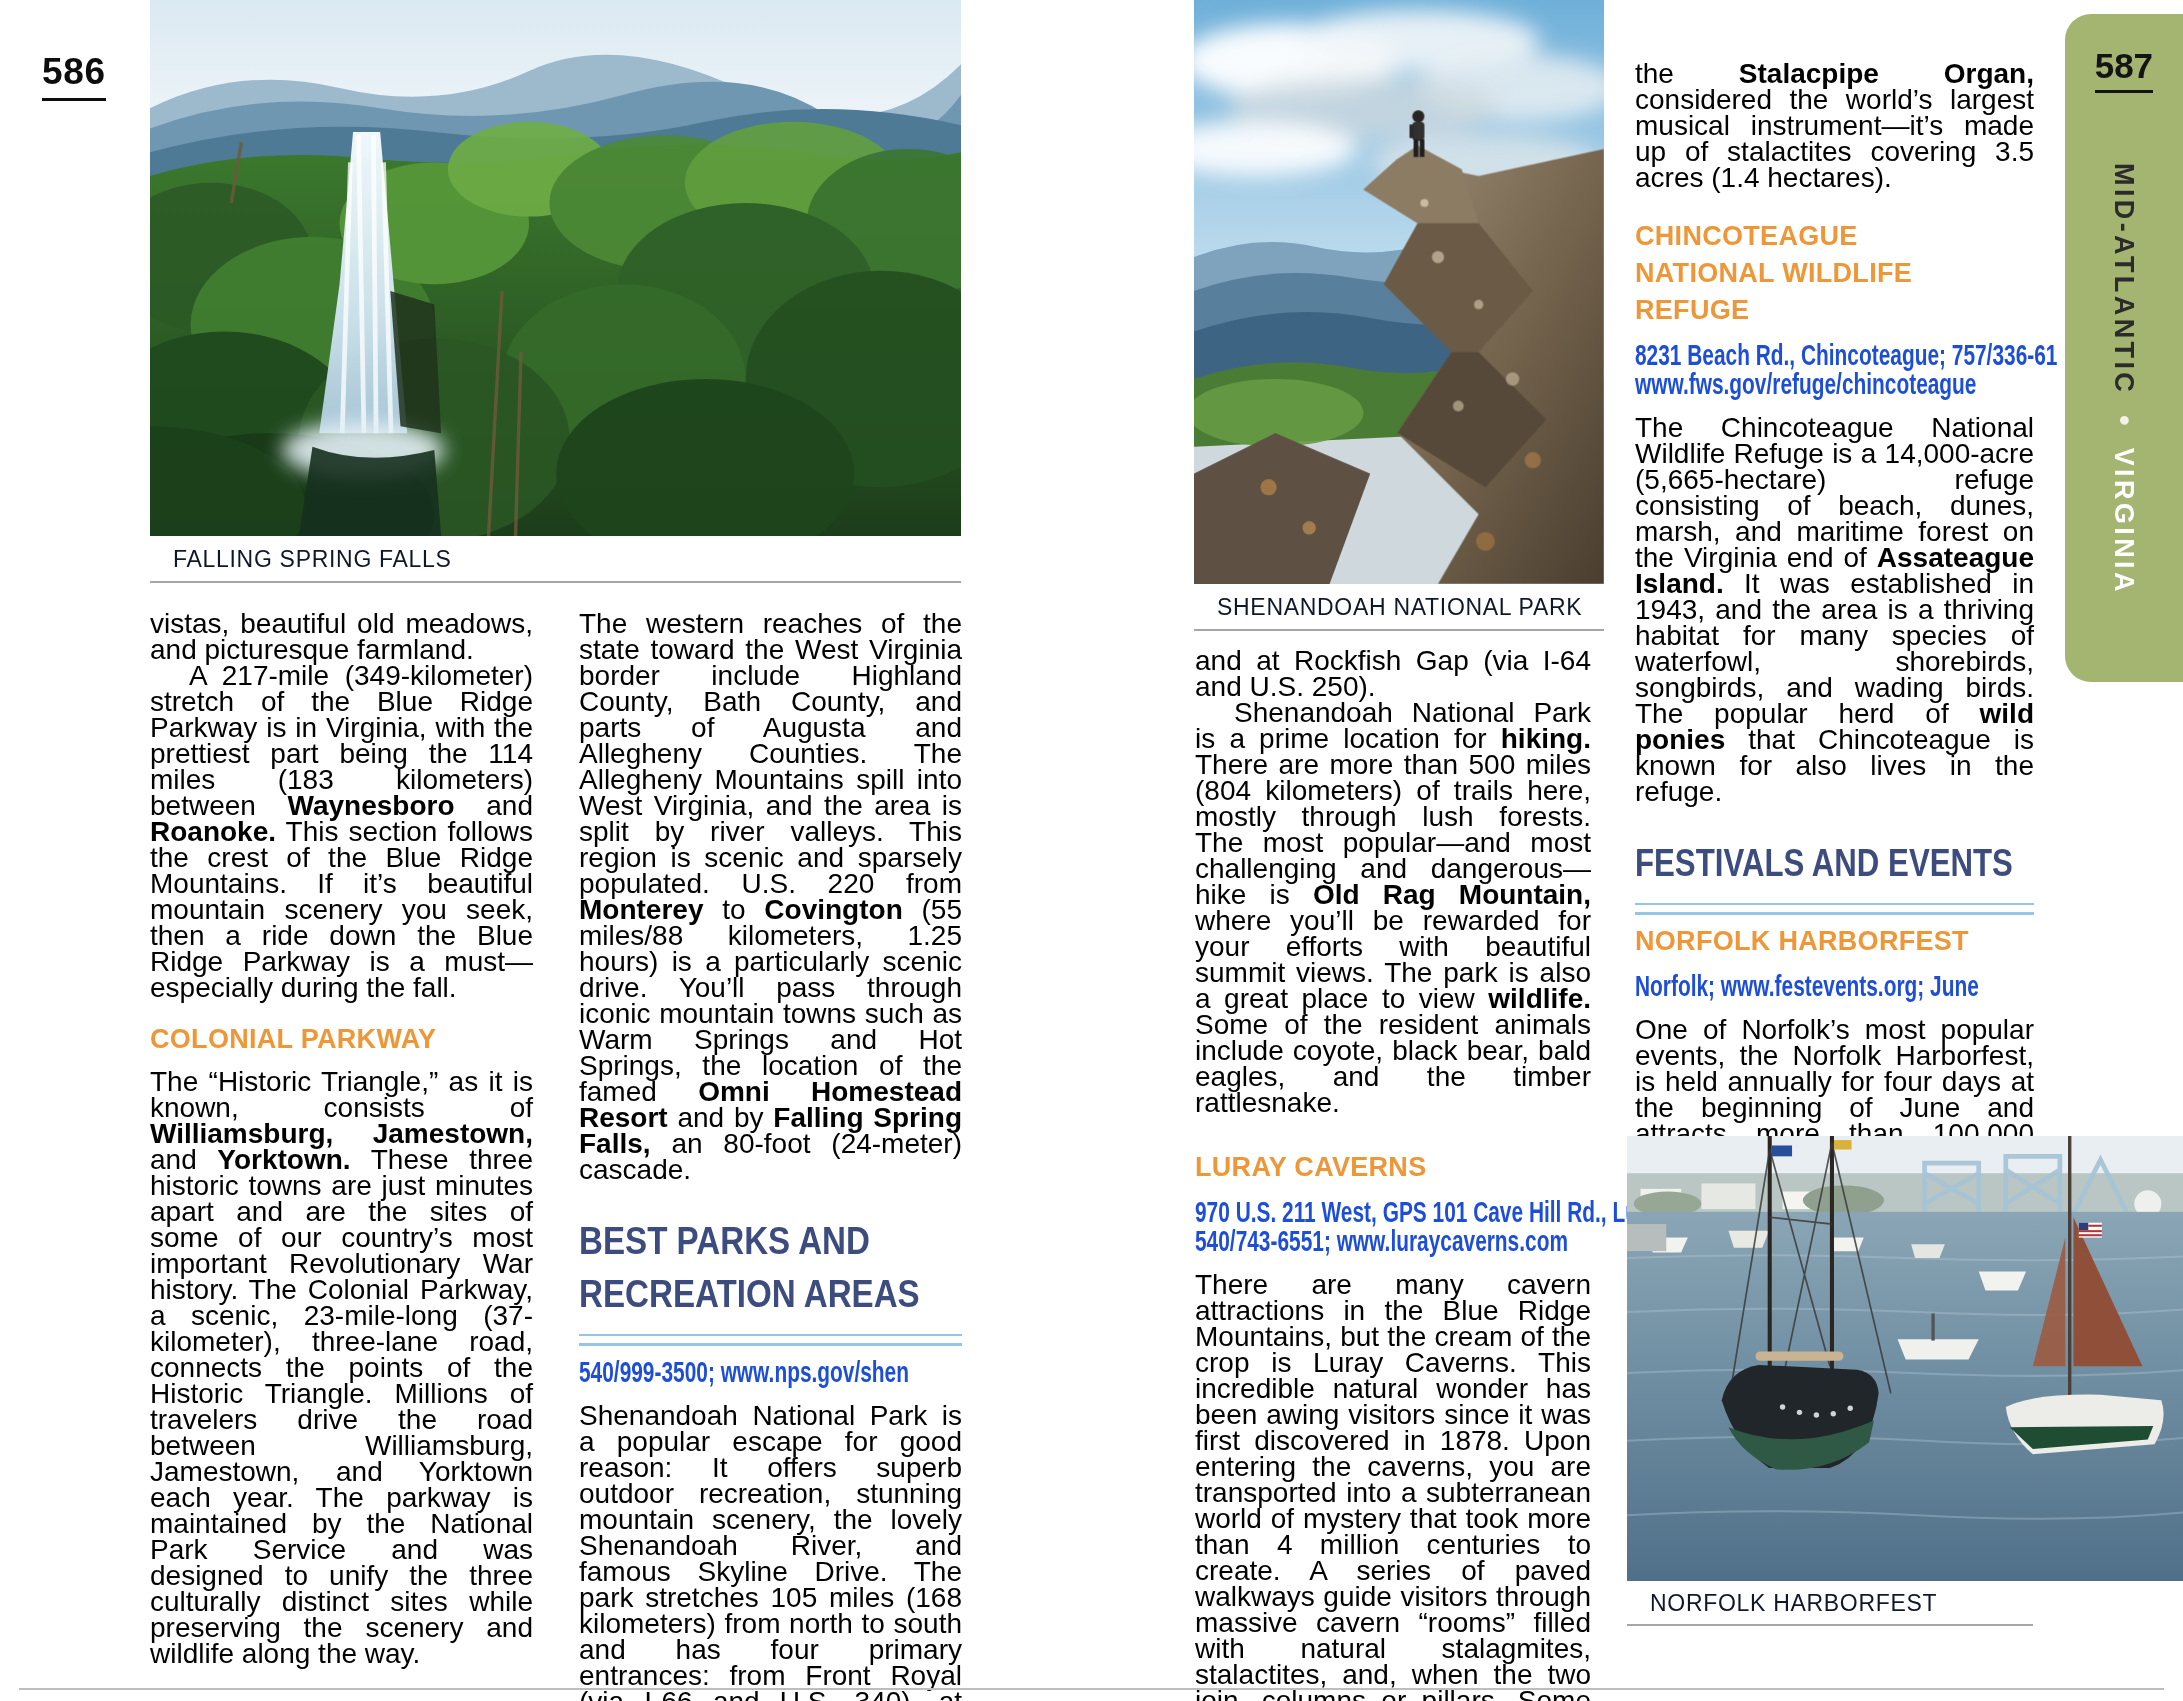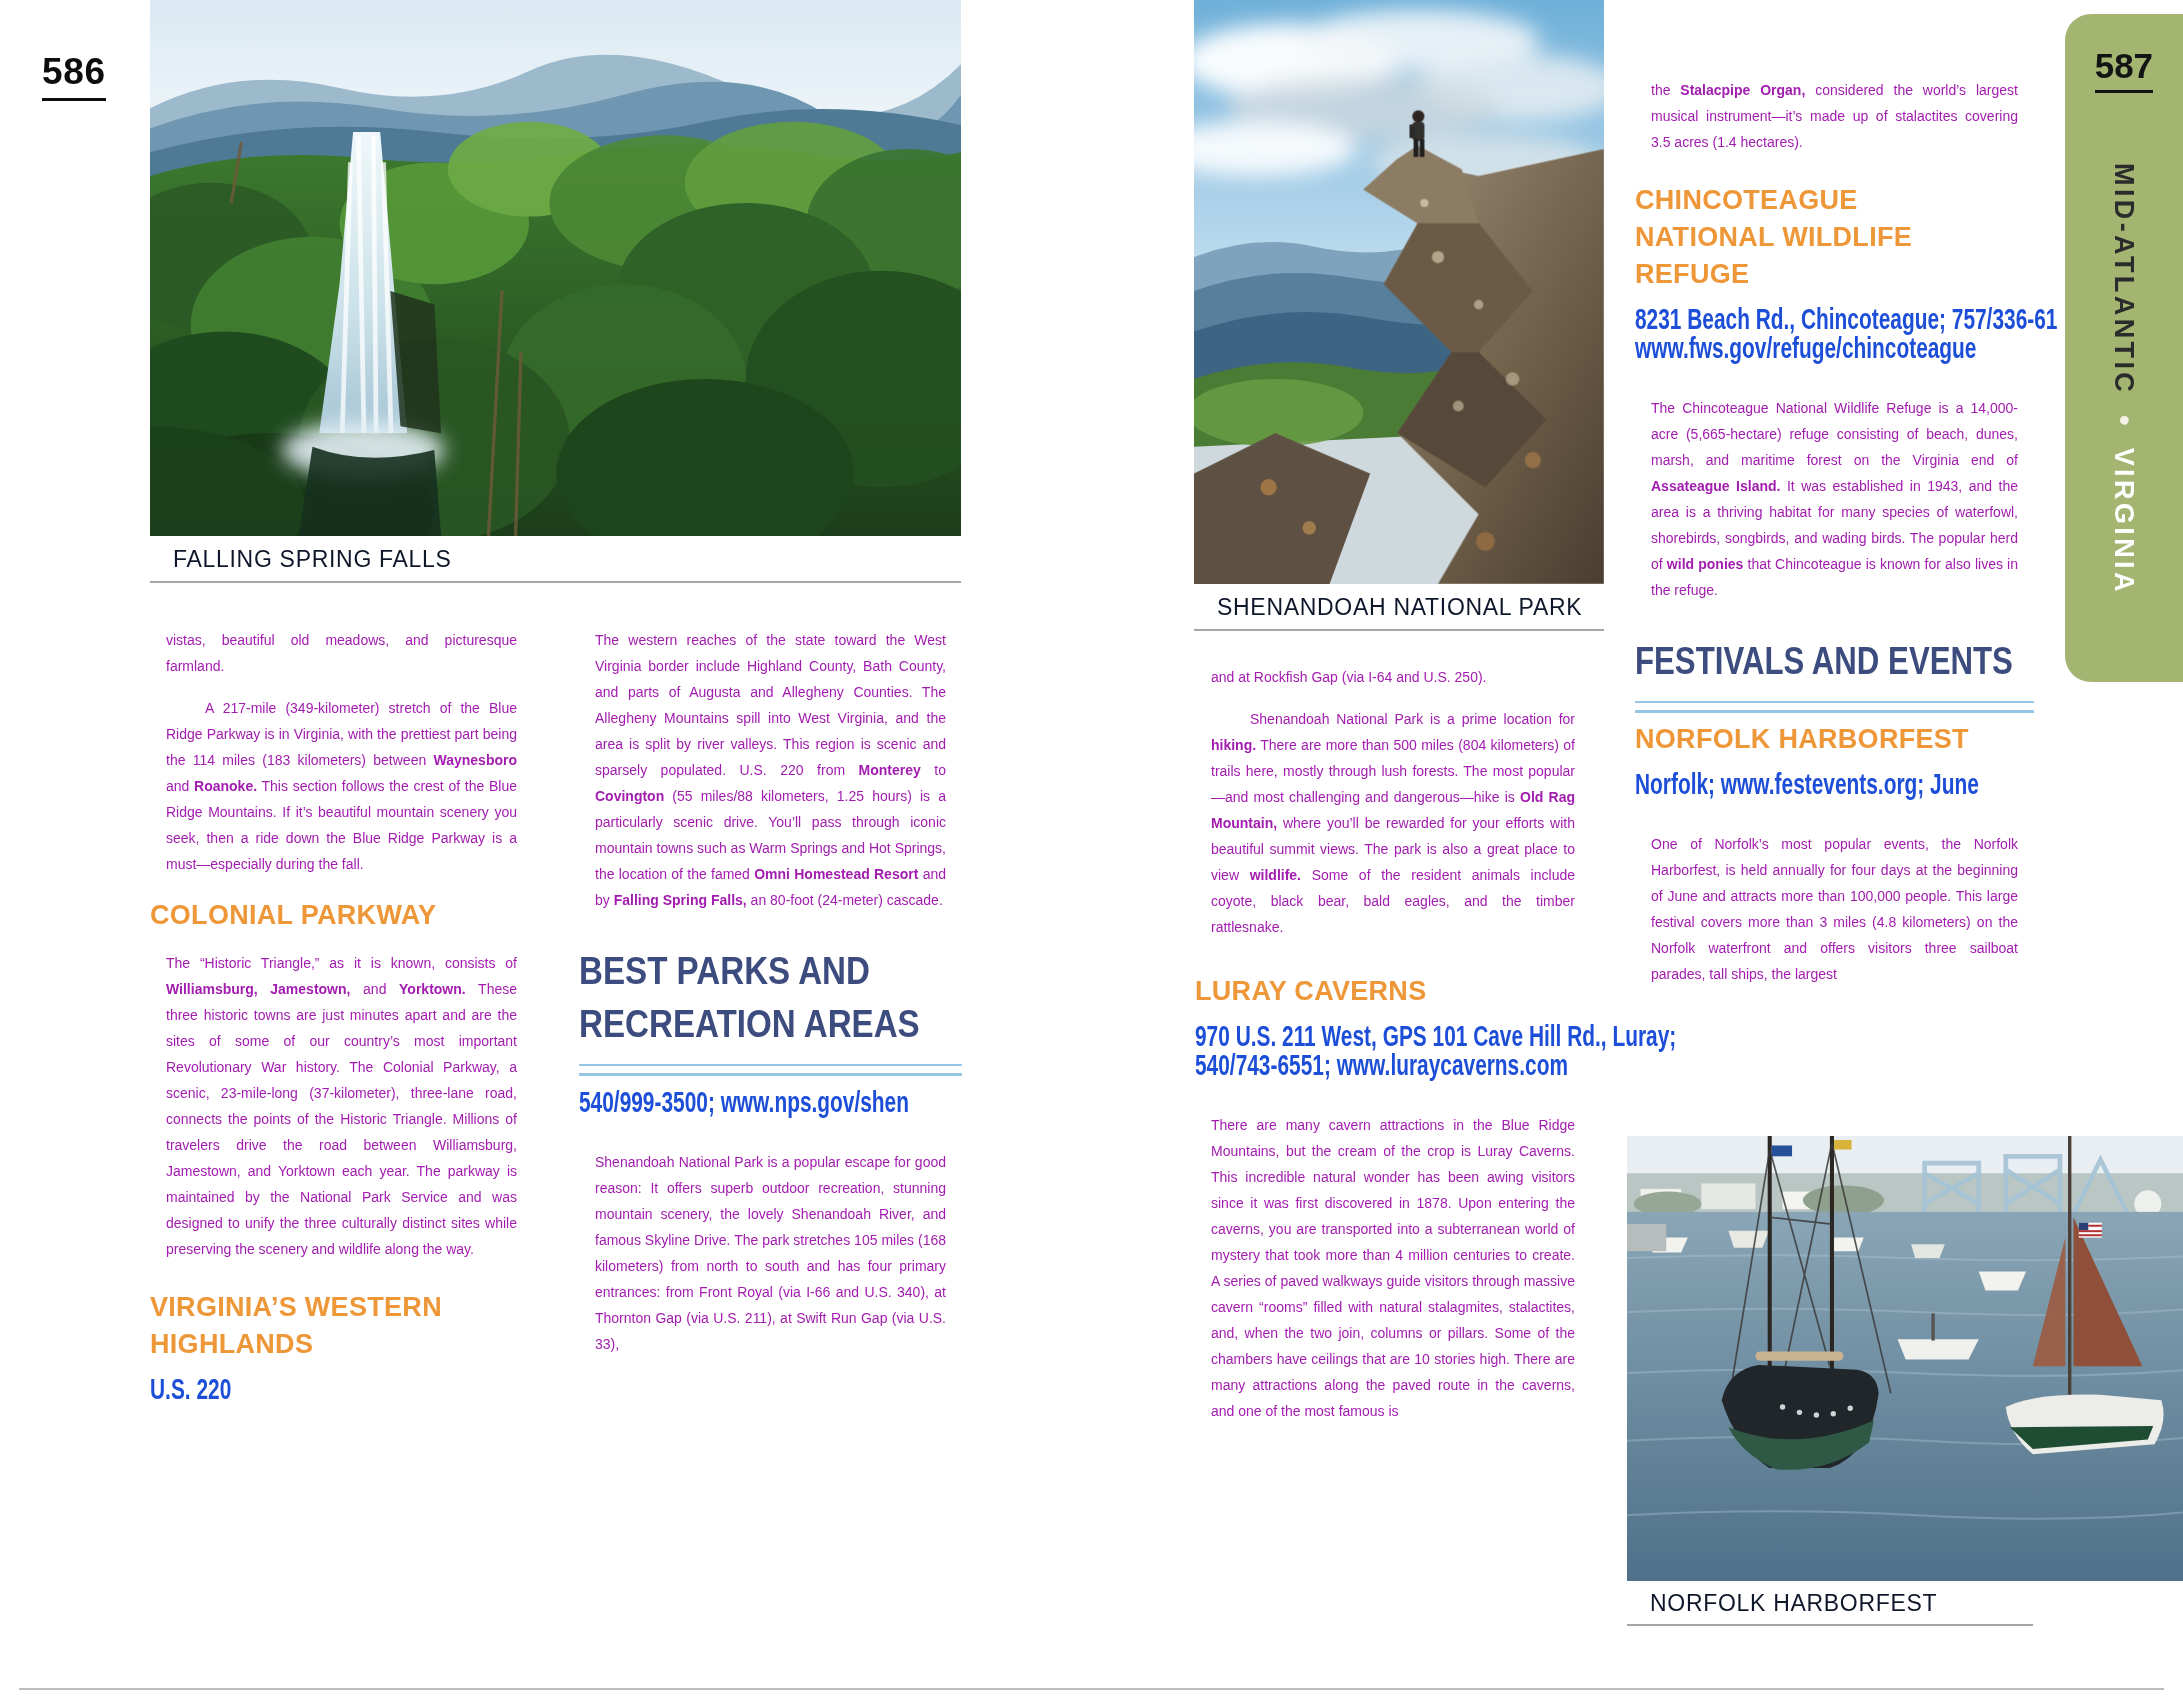--- a/index.html
+++ b/index.html
@@ -10,21 +10,21 @@
   .pagenum{font-size:37px;font-weight:bold;color:#0d0d0d;letter-spacing:0.7px;}
   .pagenum span{display:inline-block;border-bottom:3.4px solid #0d0d0d;padding-bottom:4.7px;}
   
   figure{margin:0;padding:0;}
   .photo{position:absolute;overflow:hidden;background:#cfd8dc;}
   .photo svg{display:block;}
   .caption{position:absolute;font-size:23px;letter-spacing:0.7px;color:#0f172a;margin-left:23px;}
   .caprule{position:absolute;height:2px;background:#a6a6a6;}
   
   .col{position:absolute;text-align:justify;}
-  .body{margin:16px;font-size:14px;line-height:26px;color:#a21caf;
+  .body{margin:0;font-size:28px;line-height:26px;color:#000000;
         text-align:justify;hyphens:auto;}
   .body .bb{font-weight:bold;}
   .ind{text-indent:39px;}
   .h3{margin:20.3px 0 10.8px 0;color:#ee9738;font-weight:bold;font-size:27px;
       line-height:37px;letter-spacing:0.3px;text-align:left;}
   .h3 .ln{white-space:nowrap;}
   .h2{margin:31px 0 0 0;color:#3d4c7e;font-weight:bold;font-size:39px;
       line-height:53px;letter-spacing:0;text-align:left;}
   .h2 .ln{white-space:nowrap;transform:scaleX(0.85);transform-origin:0 50%;}
   .h2.sq80 .ln{transform:scaleX(0.80);}

